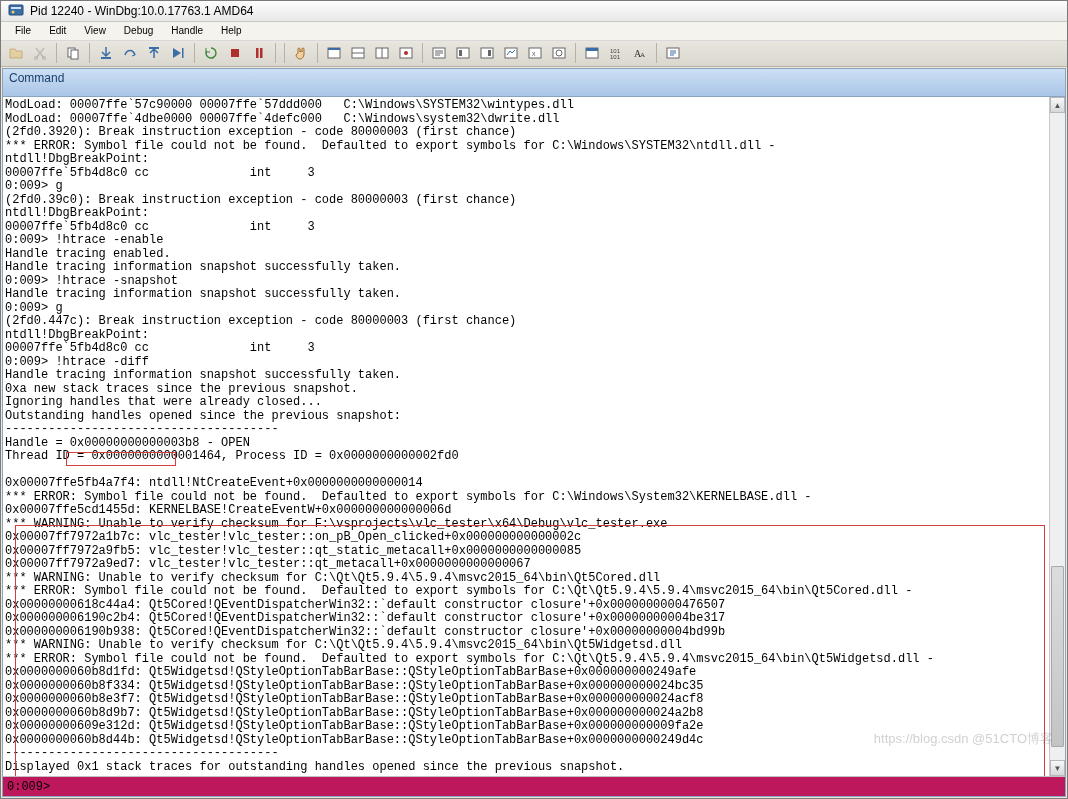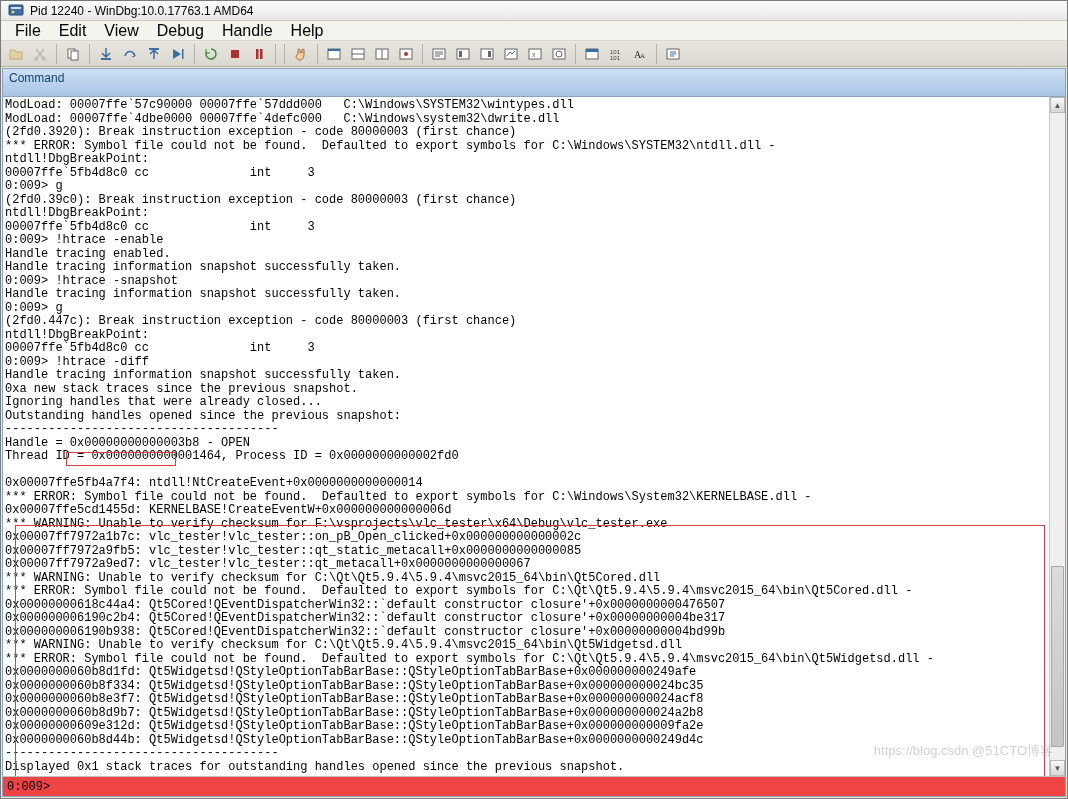--- a/index.html
+++ b/index.html
@@ -33,21 +33,21 @@
   .menubar {
     height: 20px;
     display: flex; align-items: center;
     padding: 0 6px;
     background: #f5f3ed;
     border-bottom: 1px solid #d8d8d8;
     gap: 2px;
   }
   .menubar .menu-item {
     padding: 2px 8px;
-    font-size: 16px; color: #000;
+    font-size: 10px; color: #000;
     cursor: default;
   }
   .toolbar {
     height: 28px;
     background: linear-gradient(#e8e6de, #d9d7ce);
     border-bottom: 1px solid #b5b2a6;
     display: flex; align-items: center;
     padding: 0 4px;
     gap: 2px;
   }
@@ -93,21 +93,21 @@
     color: #000;
     position: relative;
   }
   .hl-box {
     position: absolute;
     border: 1px solid #d04040;
     pointer-events: none;
   }
   .cmd-input-row {
     height: 20px;
-    background: #ef4444;
+    background: #be185d;
     border-top: 1px solid #c0c0c0;
     display: flex; align-items: center;
     font-family: "Courier New", monospace;
     font-size: 12px;
     padding: 0 4px;
   }
   .cmd-input-row .prompt { color: #000; }
   .cmd-input-row input {
     flex: 1; border: none; outline: none;
     font-family: inherit; font-size: inherit;
@@ -132,21 +132,21 @@
   .scrollbar-v .track { flex:1; background:#efefef; position:relative; }
   .scrollbar-v .thumb {
     position:absolute; left:1px; right:1px;
     top: 70%; height: 28%;
     background: linear-gradient(#dcdcdc,#c4c4c4);
     border:1px solid #a8a8a8;
     border-radius:1px;
   }
   .watermark {
     position: absolute;
-    right: 12px; bottom: 16px;
+    right: 12px; bottom: 28px;
     font-size: 13px;
     color: rgba(120,120,120,0.35);
     font-family: sans-serif;
     pointer-events: none;
   }
 </style>
 </head>
 <body>
 
 <div class="window">

